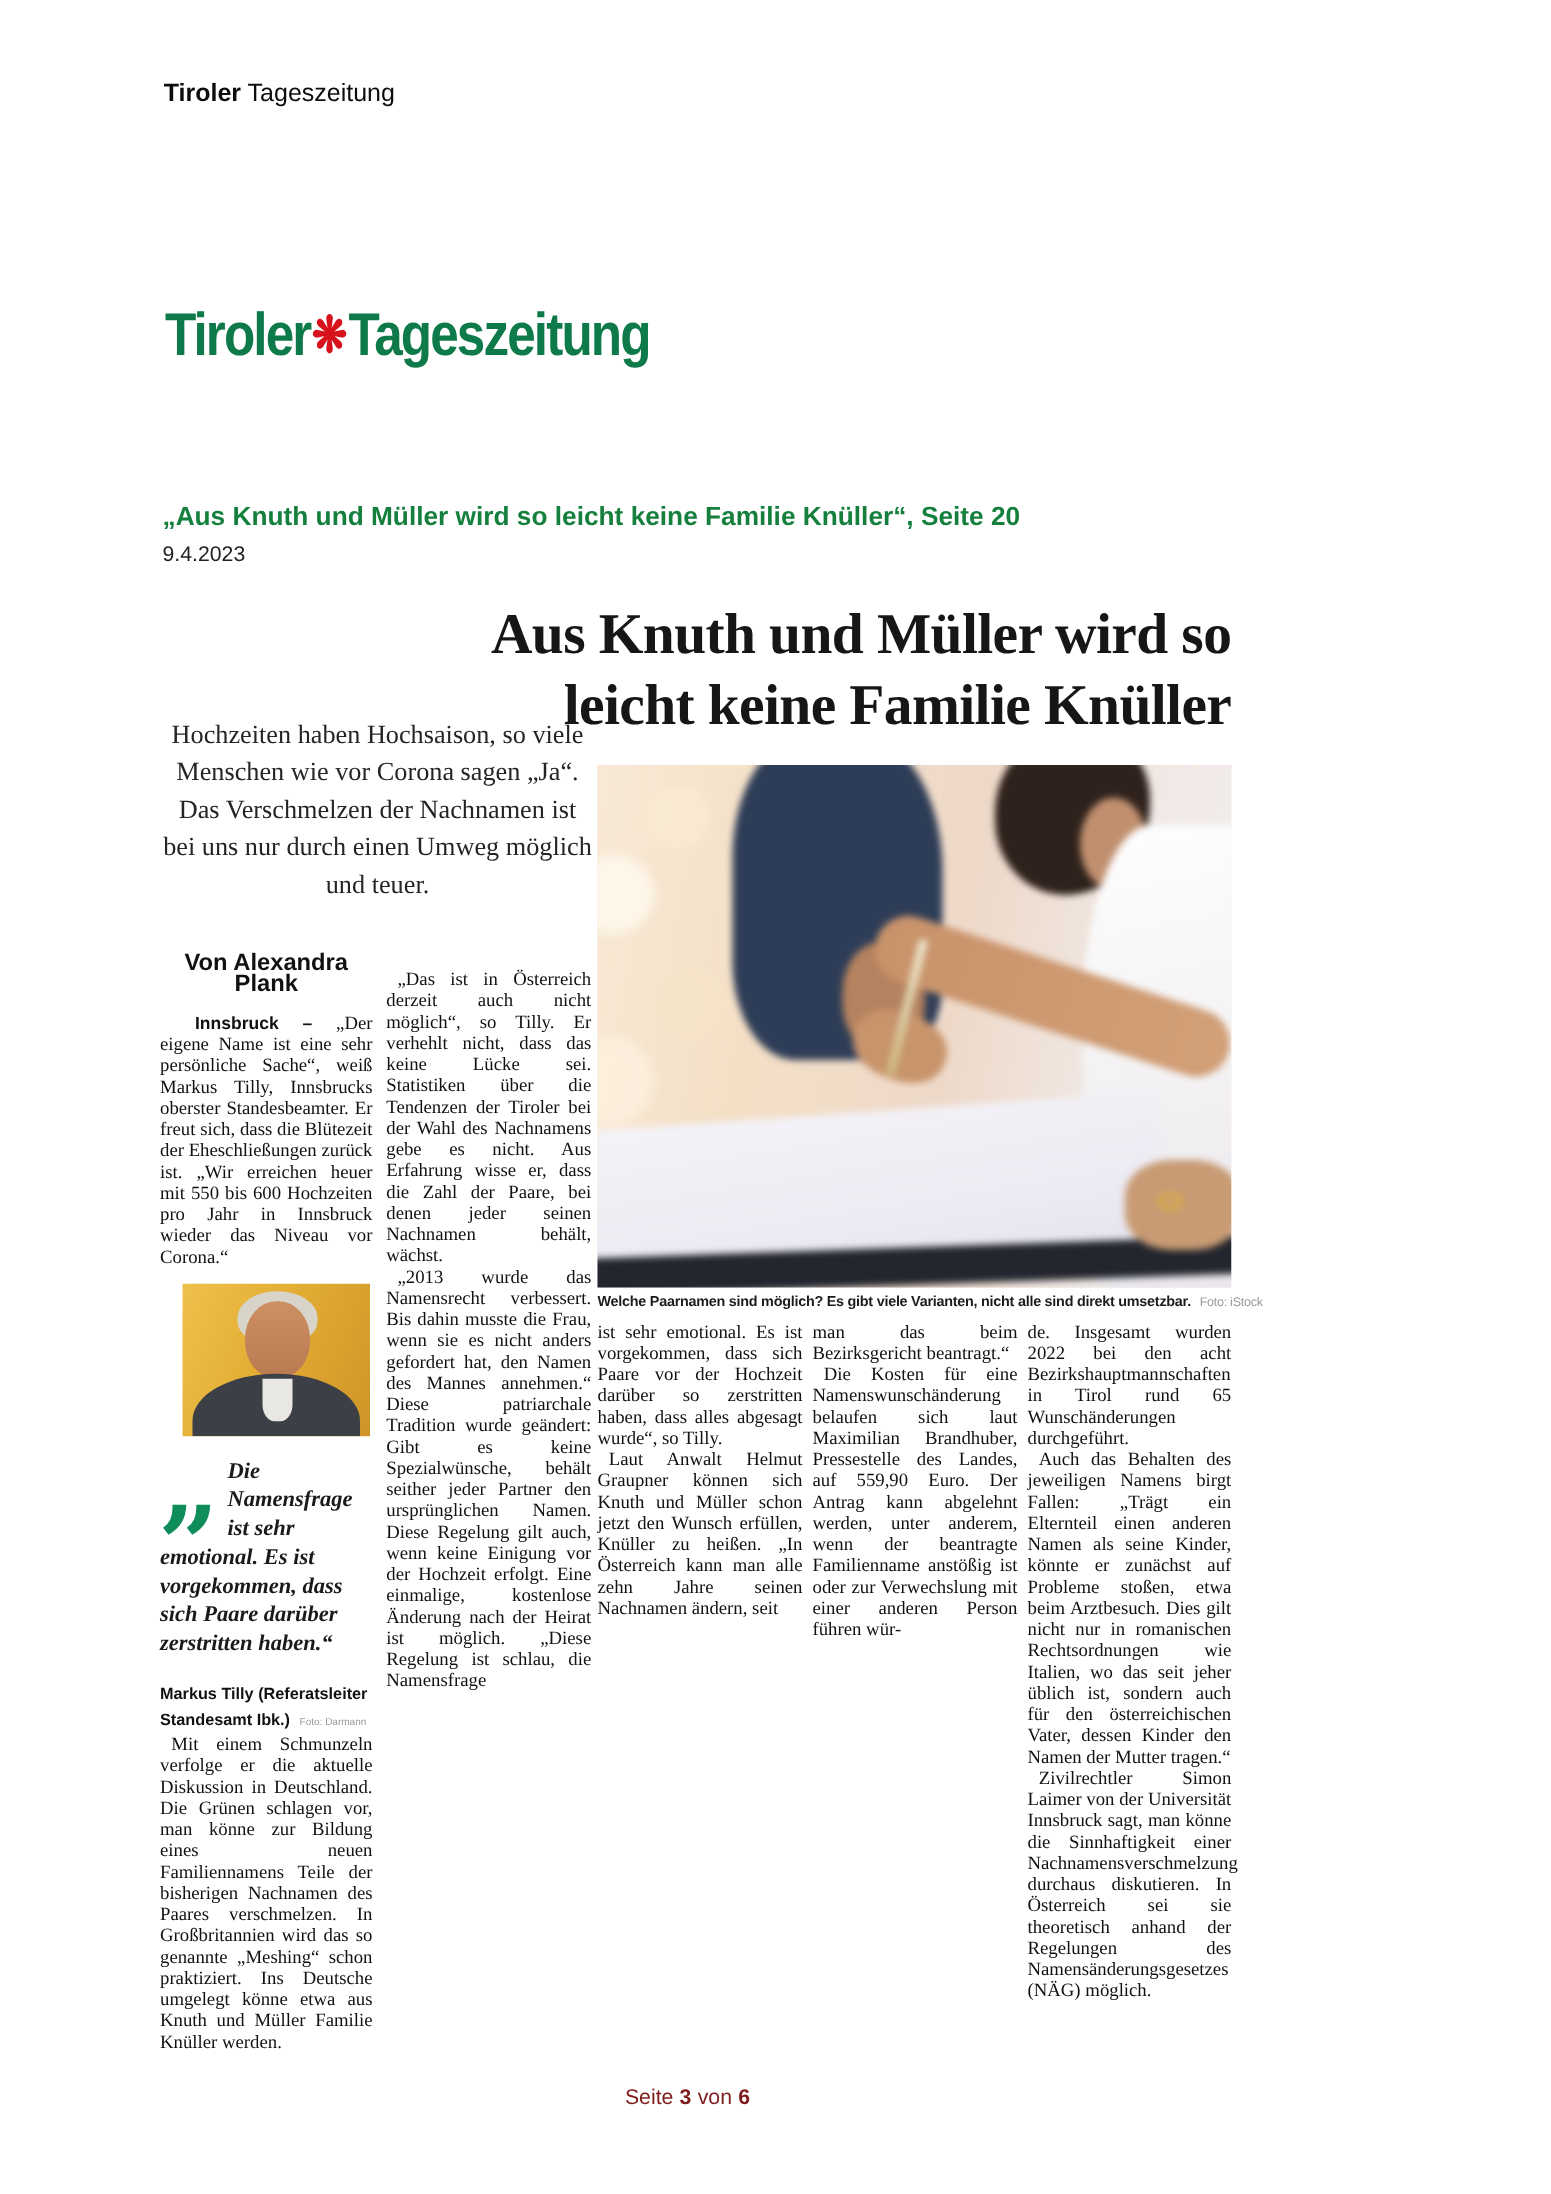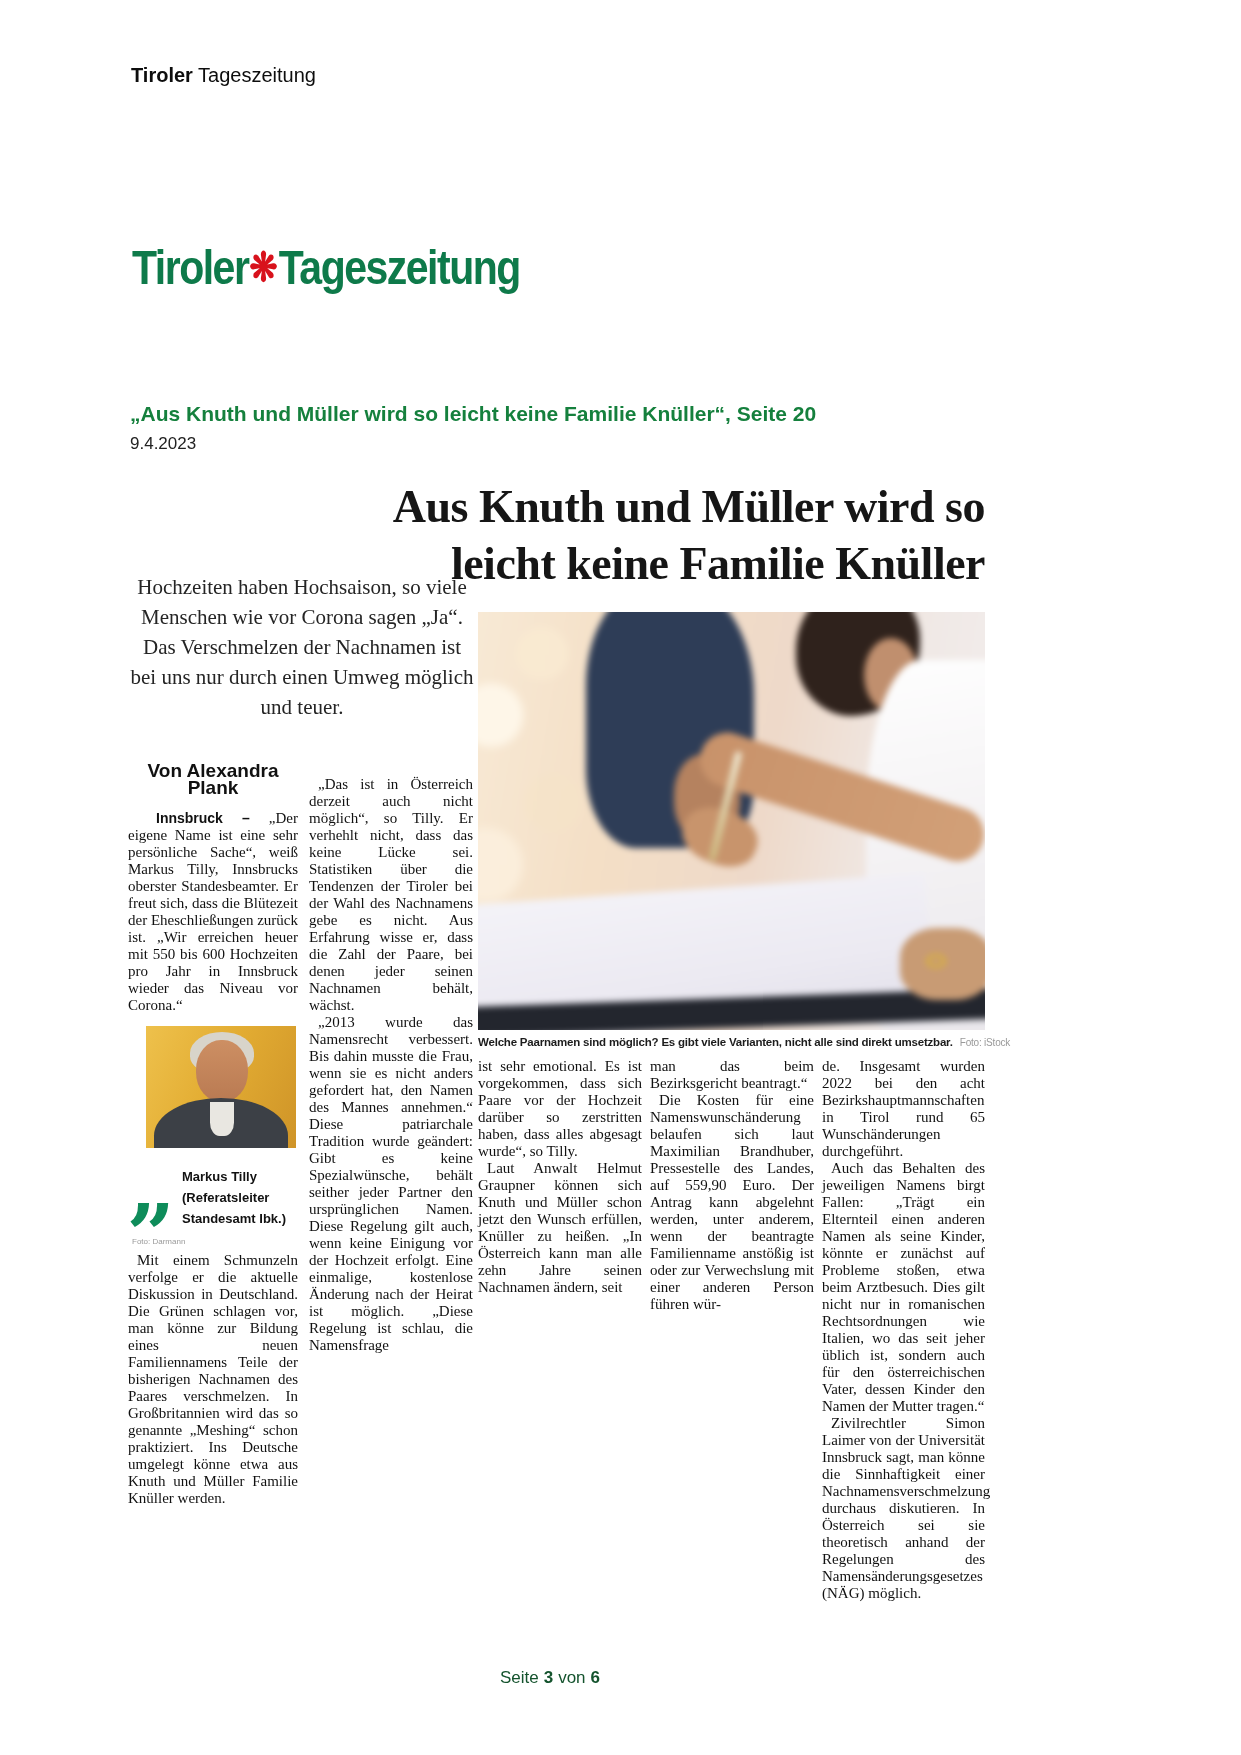--- a/index.html
+++ b/index.html
@@ -92,21 +92,21 @@
   .right-hand{position:absolute;left:432px;top:326px;width:92px;height:72px;background:#c89b74;border-radius:40%;}
   .ring{position:absolute;left:458px;top:352px;width:14px;height:8px;border:3px solid #d9b23c;border-radius:50%;background:transparent;}
 
   
   .caption{left:478px;top:1036px;width:540px;white-space:nowrap;
     font-family:"Liberation Sans",sans-serif;font-weight:700;font-size:11.5px;letter-spacing:-0.2px;color:#1c1c1c;}
   .caption .mini-credit{font-size:10px;}
 
   
   .footer{left:0;top:1668px;width:1100px;display:flex;justify-content:center;gap:5px;
-    font-family:"Liberation Sans",sans-serif;font-size:17px;color:#14532d;}
+    font-family:"Liberation Sans",sans-serif;font-size:17px;color:#7f1d1d;}
   .footer .num{font-weight:700;}
 </style>
 </head>
 <body>
 
 <div class="abs page-header">
   <b>Tiroler</b><span> Tageszeitung</span>
 </div>
 
 <div class="abs logo">
@@ -151,20 +151,21 @@
   <div class="byline">Von Alexandra Plank</div>
   <p><span class="lead-in">Innsbruck –</span><span> „Der eigene Name ist eine sehr persönliche Sache“, weiß Markus Tilly, Innsbrucks oberster Standesbeamter. Er freut sich, dass die Blütezeit der Eheschließungen zurück ist. „Wir erreichen heuer mit 550 bis 600 Hochzeiten pro Jahr in Innsbruck wieder das Niveau vor Corona.“</span></p>
   <div class="portrait">
     <div class="hair"></div>
     <div class="face"></div>
     <div class="body"></div>
     <div class="shirt"></div>
   </div>
   <div class="quote-block">
     <span class="quote-mark">„</span>
+    <span>Die Namensfrage ist sehr emotional. Es ist vorgekommen, dass sich Paare darüber zerstritten haben.“</span>
   </div>
   <div class="quote-attrib">
     <span>Markus Tilly (Referatsleiter Standesamt Ibk.)</span>
     <span class="mini-credit">Foto: Darmann</span>
   </div>
   <p class="indent para2-block">Mit einem Schmunzeln verfolge er die aktuelle Diskussion in Deutschland. Die Grünen schlagen vor, man könne zur Bildung eines neuen Familiennamens Teile der bisherigen Nachnamen des Paares verschmelzen. In Großbritannien wird das so genannte „Meshing“ schon praktiziert. Ins Deutsche umgelegt könne etwa aus Knuth und Müller Familie Knüller werden.</p>
 </div>
 
 <div class="abs col col2">
   <p class="indent">„Das ist in Österreich derzeit auch nicht möglich“, so Tilly. Er verhehlt nicht, dass das keine Lücke sei. Statistiken über die Tendenzen der Tiroler bei der Wahl des Nachnamens gebe es nicht. Aus Erfahrung wisse er, dass die Zahl der Paare, bei denen jeder seinen Nachnamen behält, wächst.</p>

